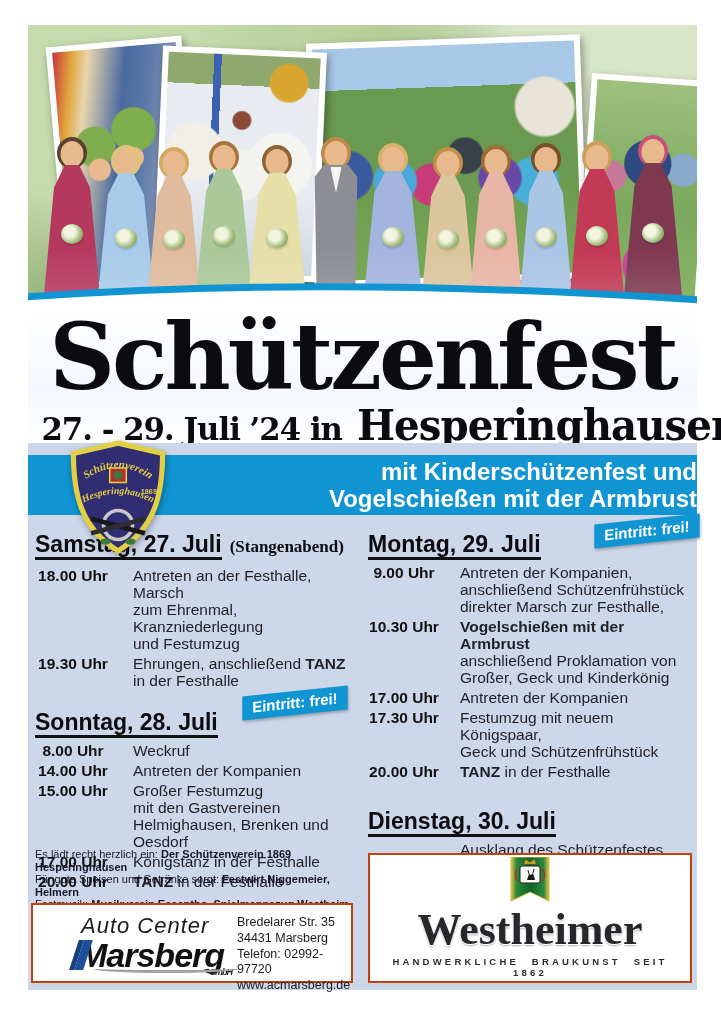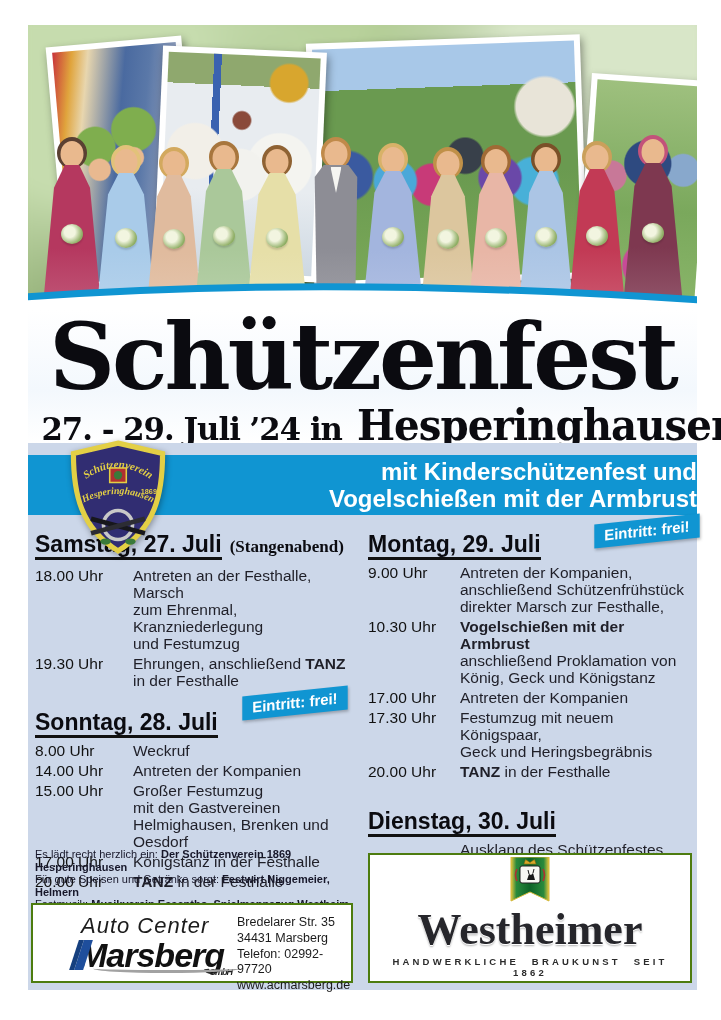--- a/index.html
+++ b/index.html
@@ -88,29 +88,29 @@
   .badge-so{left:214px;top:248px;}
 
   .col{position:absolute;top:84px;width:328px;color:#1f1f28;}
   .col-left{left:7px;} .col-right{left:340px;}
   .day-heading{font-size:23px;font-weight:bold;color:#0b0b10;margin-top:4px;line-height:26px;}
   .day-heading .hd{border-bottom:3px solid #111;padding-bottom:0px;}
   .day-heading .hs{font-size:17px;margin-left:8px;font-family:Liberation Serif, serif;}
   .sec2{margin-top:20px;} .sec2r{margin-top:28px;}
   .row{display:flex;margin-top:3px;font-size:15.5px;line-height:17px;}
   .row.first{margin-top:7px;}
-  .row .time{flex:0 0 76px;text-align:left;font-weight:normal;color:#111;}
+  .row .time{flex:0 0 76px;text-align:center;font-weight:bold;color:#111;}
   .col-right .row .time{flex-basis:72px;}
   .row .desc{margin-left:22px;}
   .col-right .row .desc{margin-left:20px;}
   .b{font-weight:bold;}
 
   .invite{position:absolute;left:7px;top:405px;width:332px;font-size:11px;line-height:12.6px;color:#17172a;}
 
-  .sponsor{position:absolute;background:#fff;border:2px solid #4d7c0f;box-sizing:border-box;}
+  .sponsor{position:absolute;background:#fff;border:2px solid #c2410c;box-sizing:border-box;}
   .auto-box{left:3px;top:460px;width:322px;height:80px;}
   .west-box{left:340px;top:410px;width:324px;height:130px;text-align:center;}
   .ac-logo{position:absolute;left:16px;top:8px;width:185px;height:62px;}
   .ac-l1{font-style:italic;font-size:22px;letter-spacing:1px;color:#1c1c1c;margin-left:32px;}
   .ac-l2{position:relative;margin-left:14px;margin-top:-3px;font-style:italic;font-weight:bold;
       font-size:34px;letter-spacing:-1px;color:#111;padding-left:16px;}
   .ac-l2 .bar{position:absolute;top:4px;width:9px;height:30px;background:#1e4e9c;transform:skewX(-18deg);}
   .ac-l2 .bar.b2{left:11px;width:5px;background:#16407f;}
   .ac-gmbh{position:absolute;right:2px;bottom:-2px;font-style:italic;font-weight:bold;font-size:9px;color:#222;}
   .ac-swoosh{position:absolute;left:30px;right:-6px;bottom:2px;height:8px;
@@ -323,34 +323,34 @@
                 <div class="line"><span>Antreten der Kompanien,</span></div>
                 <div class="line"><span>anschließend Schützenfrühstück</span></div>
                 <div class="line"><span>direkter Marsch zur Festhalle,</span></div>
               </div>
             </div>
             <div class="row">
               <div class="time">10.30 Uhr</div>
               <div class="desc">
                 <div class="line"><span class="b">Vogelschießen mit der Armbrust</span></div>
                 <div class="line"><span>anschließend Proklamation von</span></div>
-                <div class="line"><span>König, Geck und Königstanz</span></div>
+                <div class="line"><span>Großer, Geck und Kinderkönig</span></div>
               </div>
             </div>
             <div class="row">
               <div class="time">17.00 Uhr</div>
               <div class="desc">
                 <div class="line"><span>Antreten der Kompanien</span></div>
               </div>
             </div>
             <div class="row">
               <div class="time">17.30 Uhr</div>
               <div class="desc">
                 <div class="line"><span>Festumzug mit neuem Königspaar,</span></div>
-                <div class="line"><span>Geck und Heringsbegräbnis</span></div>
+                <div class="line"><span>Geck und Schützenfrühstück</span></div>
               </div>
             </div>
             <div class="row">
               <div class="time">20.00 Uhr</div>
               <div class="desc">
                 <div class="line"><span class="b">TANZ</span><span> in der Festhalle</span></div>
               </div>
             </div>
           </div>
           <div class="section sec2r">

